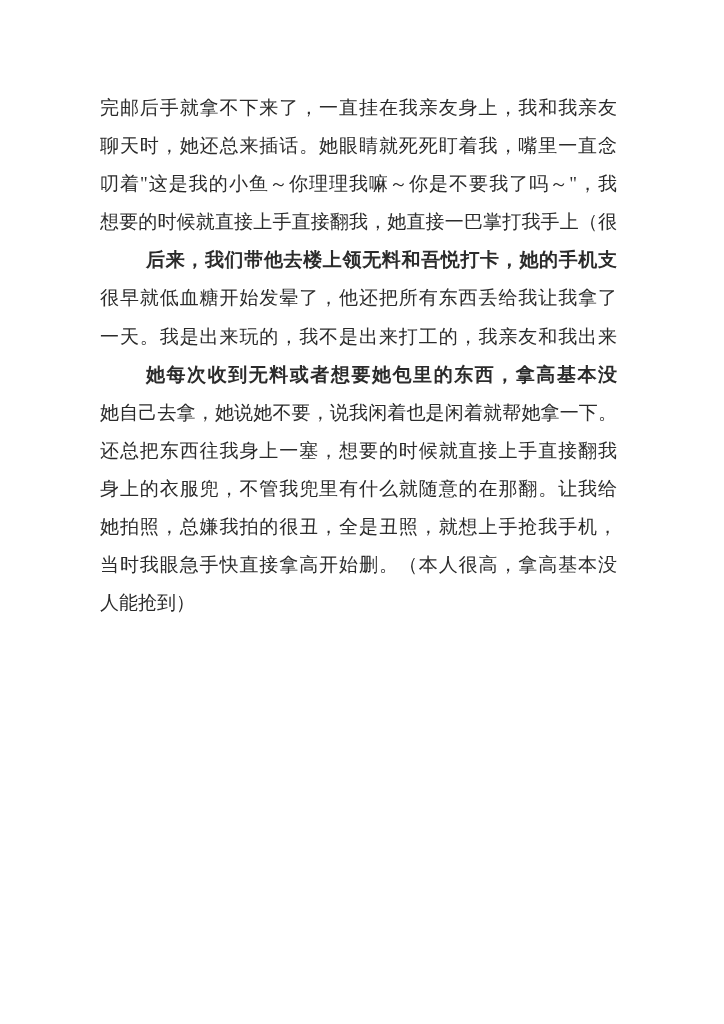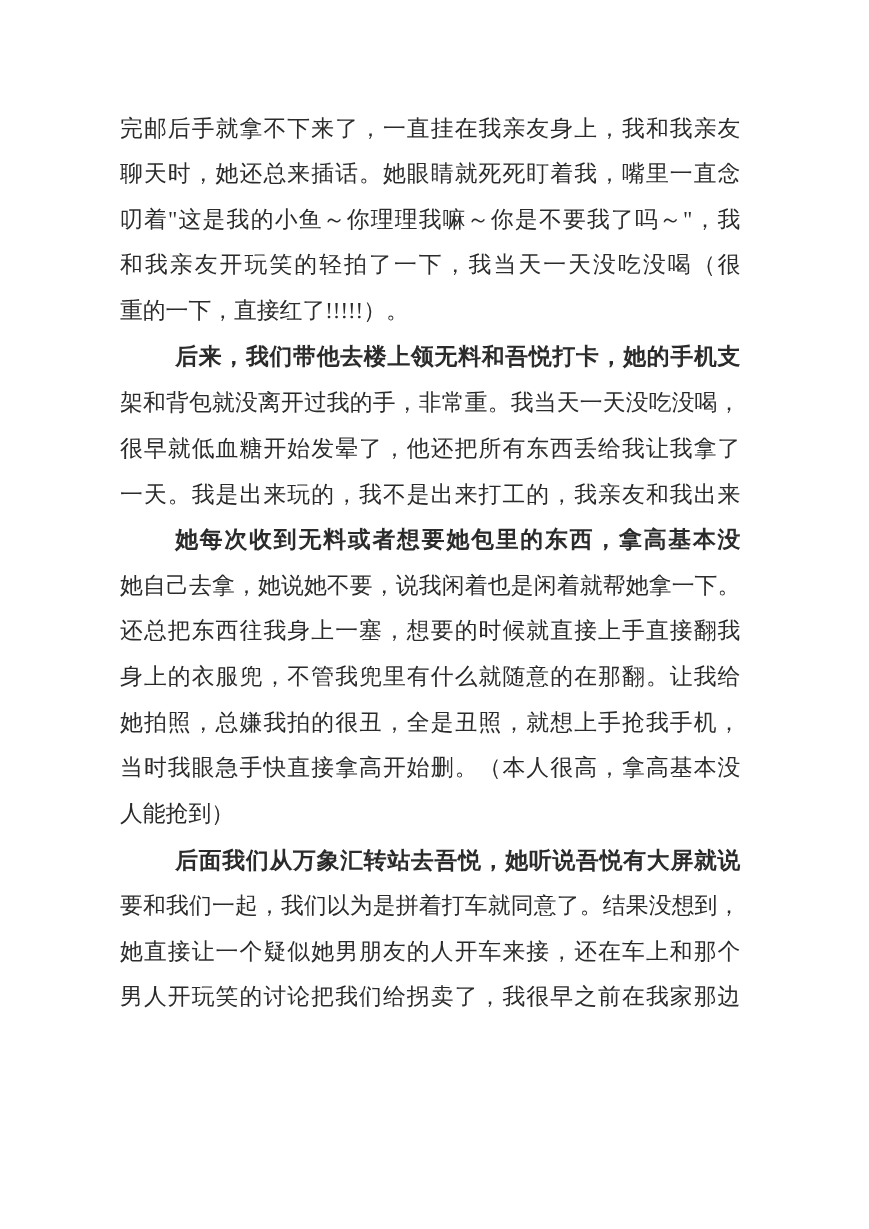--- a/index.html
+++ b/index.html
@@ -63,42 +63,34 @@
 </head>
 <body>
 
 <div class="page">
   <div class="text-block">
 
     <div class="para">
       <div class="line fl">完邮后手就拿不下来了，一直挂在我亲友身上，我和我亲友</div>
       <div class="line fl">聊天时，她还总来插话。她眼睛就死死盯着我，嘴里一直念</div>
       <div class="line fl">叨着"这是我的小鱼～你理理我嘛～你是不要我了吗～"，我</div>
-      <div class="line fl">和我亲友开玩笑的轻拍了一下，我当天一天没吃没喝（很</div>
-      <div class="line end">重的一下，直接红了!!!!!）。</div>
+      <div class="line fl">想要的时候就直接上手直接翻我，她直接一巴掌打我手上（很</div>
     </div>
 
     <div class="para">
       <div class="line fl ind">后来，我们带他去楼上领无料和吾悦打卡，她的手机支</div>
-      <div class="line fl">架和背包就没离开过我的手，非常重。我当天一天没吃没喝，</div>
       <div class="line fl">很早就低血糖开始发晕了，他还把所有东西丢给我让我拿了</div>
       <div class="line fl">一天。我是出来玩的，我不是出来打工的，我亲友和我出来</div>
     </div>
 
     <div class="para">
       <div class="line fl ind">她每次收到无料或者想要她包里的东西，拿高基本没</div>
       <div class="line fl">她自己去拿，她说她不要，说我闲着也是闲着就帮她拿一下。</div>
       <div class="line fl">还总把东西往我身上一塞，想要的时候就直接上手直接翻我</div>
       <div class="line fl">身上的衣服兜，不管我兜里有什么就随意的在那翻。让我给</div>
       <div class="line fl">她拍照，总嫌我拍的很丑，全是丑照，就想上手抢我手机，</div>
       <div class="line fl">当时我眼急手快直接拿高开始删。（本人很高，拿高基本没</div>
       <div class="line end">人能抢到）</div>
     </div>
 
-    <div class="para">
-      <div class="line fl ind">后面我们从万象汇转站去吾悦，她听说吾悦有大屏就说</div>
-      <div class="line fl">要和我们一起，我们以为是拼着打车就同意了。结果没想到，</div>
-      <div class="line fl">她直接让一个疑似她男朋友的人开车来接，还在车上和那个</div>
-      <div class="line fl">男人开玩笑的讨论把我们给拐卖了，我很早之前在我家那边</div>
-    </div>
 
   </div>
 </div>
 
 </body></html>

